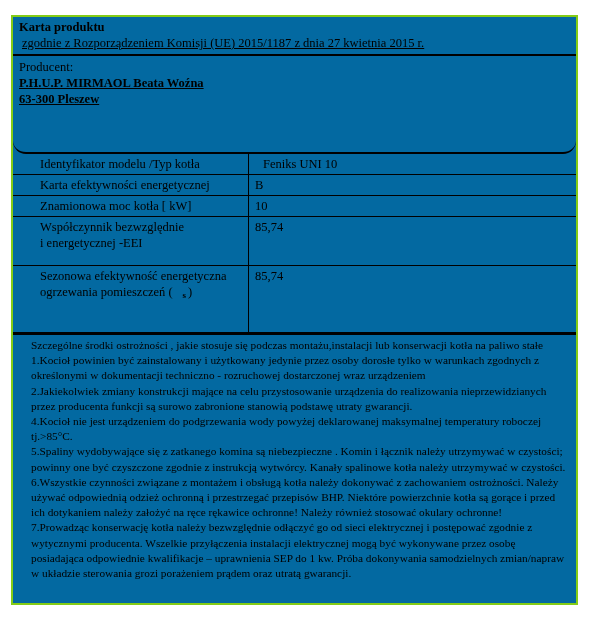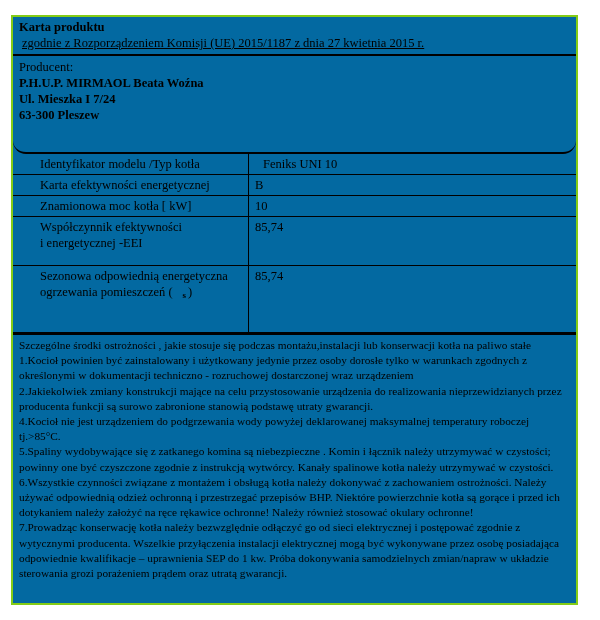--- a/index.html
+++ b/index.html
@@ -52,20 +52,21 @@
     border-radius: 13px;
   }
   .prod-label {
     font-size: 12.5px;
     line-height: 16px;
   }
   .prod-line {
     font-size: 12.5px;
     font-weight: bold;
     line-height: 16px;
+    text-decoration: underline;
   }
 
   
   .spec-table {
     border-collapse: collapse;
     width: 100%;
     table-layout: fixed;
   }
   .spec-table tr { }
   .spec-table td {
@@ -96,21 +97,21 @@
     vertical-align: baseline;
     position: relative;
     top: 2px;
     padding-left: 10px;
     padding-right: 2px;
   }
 
   
   .notes {
     border-top: 2px solid #000;
-    padding: 3px 6px 22px 6px;
+    padding: 3px 6px 22px 18px;
     font-size: 11.3px;
     line-height: 15.2px;
   }
   .notes p {
     margin: 0;
     padding: 0;
     text-align: left;
   }
 </style>
 </head>
@@ -119,45 +120,44 @@
 <div class="page">
 
   <div class="hdr-block">
     <div class="hdr-title">Karta produktu</div>
     <div class="hdr-sub"> zgodnie z Rozporządzeniem Komisji (UE) 2015/1187 z dnia 27 kwietnia 2015 r.</div>
   </div>
 
   <div class="prod-block">
     <div class="prod-label">Producent:</div>
     <div class="prod-line">P.H.U.P. MIRMAOL Beata Woźna</div>
-    <div class="prod-line">Ul. Mieszka I 7/24</div>
     <div class="prod-line">63-300 Pleszew</div>
   </div>
 
   <table class="spec-table">
     <tbody>
       <tr>
         <td class="key">Identyfikator modelu /Typ kotła</td>
         <td class="val">Feniks UNI 10</td>
       </tr>
       <tr>
         <td class="key">Karta efektywności energetycznej</td>
         <td class="val">B</td>
       </tr>
       <tr>
         <td class="key">Znamionowa moc kotła [ kW]</td>
         <td class="val">10</td>
       </tr>
       <tr class="tall-a">
-        <td class="key" style="white-space:pre-line;">Współczynnik efektywności
+        <td class="key" style="white-space:pre-line;">Współczynnik bezwzględnie
 i energetycznej -EEI</td>
         <td class="val">85,74</td>
       </tr>
       <tr class="tall-b">
-        <td class="key"><span>Sezonowa odpowiednią energetyczna ogrzewania pomieszczeń (</span><sub class="eta">s</sub><span>)</span></td>
+        <td class="key"><span>Sezonowa efektywność energetyczna ogrzewania pomieszczeń (</span><sub class="eta">s</sub><span>)</span></td>
         <td class="val">85,74</td>
       </tr>
     </tbody>
   </table>
 
   <div class="notes">
     <p>Szczególne środki ostrożności , jakie stosuje się podczas montażu,instalacji lub konserwacji kotła na paliwo stałe</p>
     <p>1.Kocioł powinien być zainstalowany i użytkowany jedynie przez osoby dorosłe tylko w warunkach zgodnych z określonymi w dokumentacji techniczno - rozruchowej dostarczonej wraz urządzeniem</p>
     <p>2.Jakiekolwiek zmiany konstrukcji mające na celu przystosowanie urządzenia do realizowania nieprzewidzianych przez producenta funkcji są surowo zabronione stanowią podstawę utraty gwarancji.</p>
     <p>4.Kocioł nie jest urządzeniem do podgrzewania wody powyżej deklarowanej maksymalnej temperatury roboczej tj.&gt;85°C.</p>

